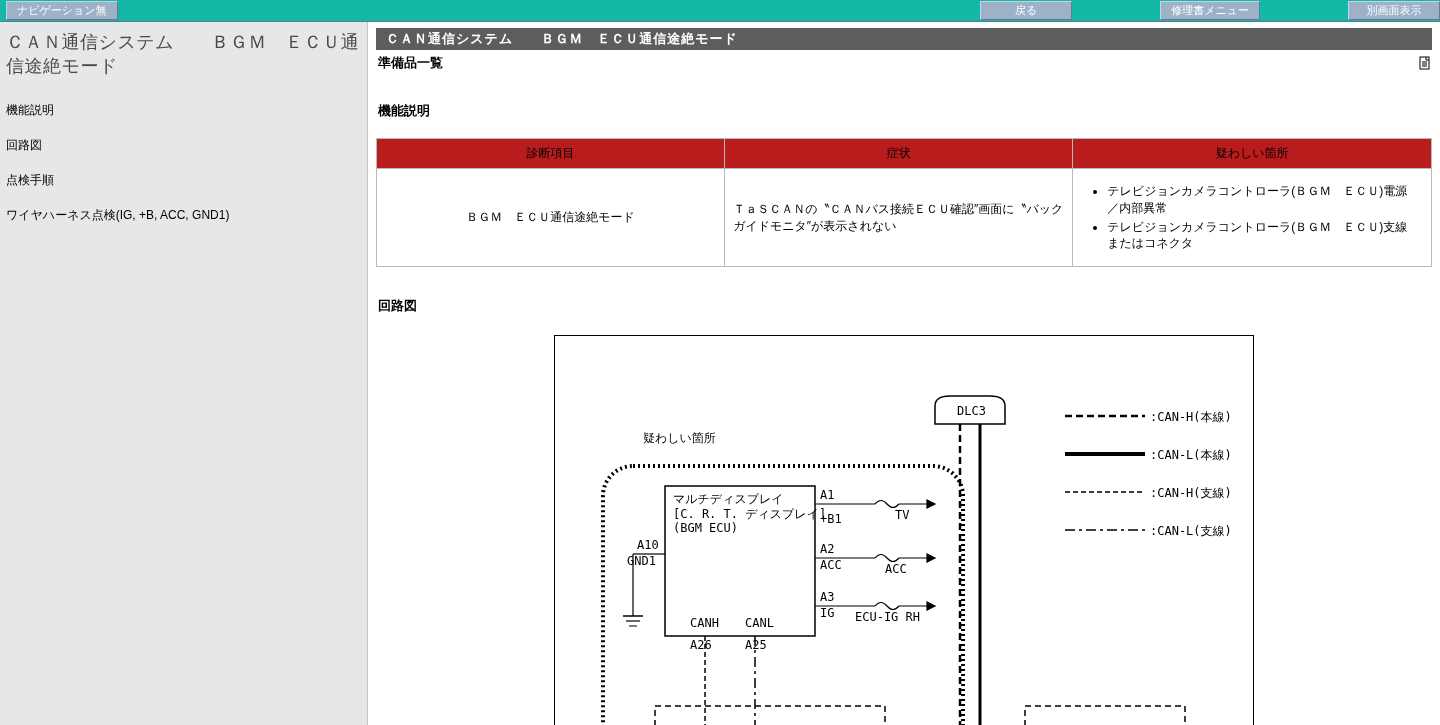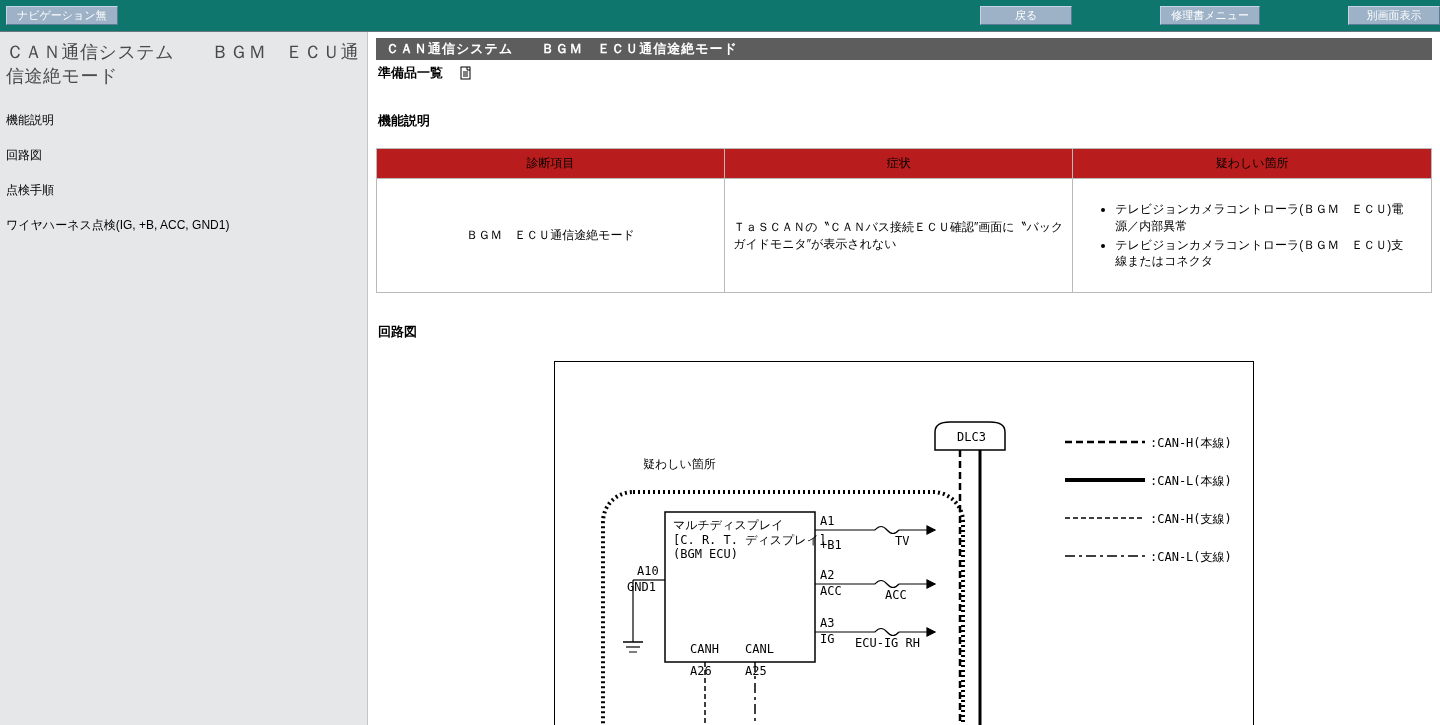--- a/index.html
+++ b/index.html
@@ -5,22 +5,22 @@
   * { box-sizing: border-box; }
   body {
     margin: 0;
     padding: 0;
     font-family: "MS PGothic", "Meiryo", sans-serif;
     font-size: 12px;
     background: #ffffff;
     color: #000;
   }
   .top-bar {
-    height: 32px;
-    background: #0f766e;
+    height: 22px;
+    background: #14b8a6;
     display: flex;
     align-items: center;
     width: 100%;
     border-bottom: 1px solid #6b7780;
   }
   .top-btn-left {
     margin-left: 6px;
     position: relative;
   }
   .top-btn {
@@ -82,20 +82,21 @@
     padding: 2px 10px;
     letter-spacing: 1px;
   }
   .prep-row {
     margin: 4px 0 4px 2px;
     font-size: 13px;
     font-weight: bold;
     display: flex;
     align-items: center;
     gap: 16px;
+    justify-content: space-between;
   }
   .doc-icon {
     width: 14px; height: 14px;
     display: inline-block;
   }
   .section-heading {
     margin: 30px 0 18px 2px;
     font-size: 13px;
     font-weight: bold;
   }
@@ -110,21 +111,21 @@
     text-align: left;
     vertical-align: middle;
   }
   table.diag th {
     text-align: center;
     font-weight: normal;
     background: #b91c1c;
   }
   table.diag td.center { text-align: center; }
   table.diag ul {
-    margin: 16px; padding-left: 18px;
+    margin: 8px; padding-left: 18px;
   }
   table.diag li {
     margin: 2px 0;
     line-height: 1.4;
   }
   
   .circuit-wrap {
     margin: 20px auto 0 auto;
     width: 700px;
     position: relative;

